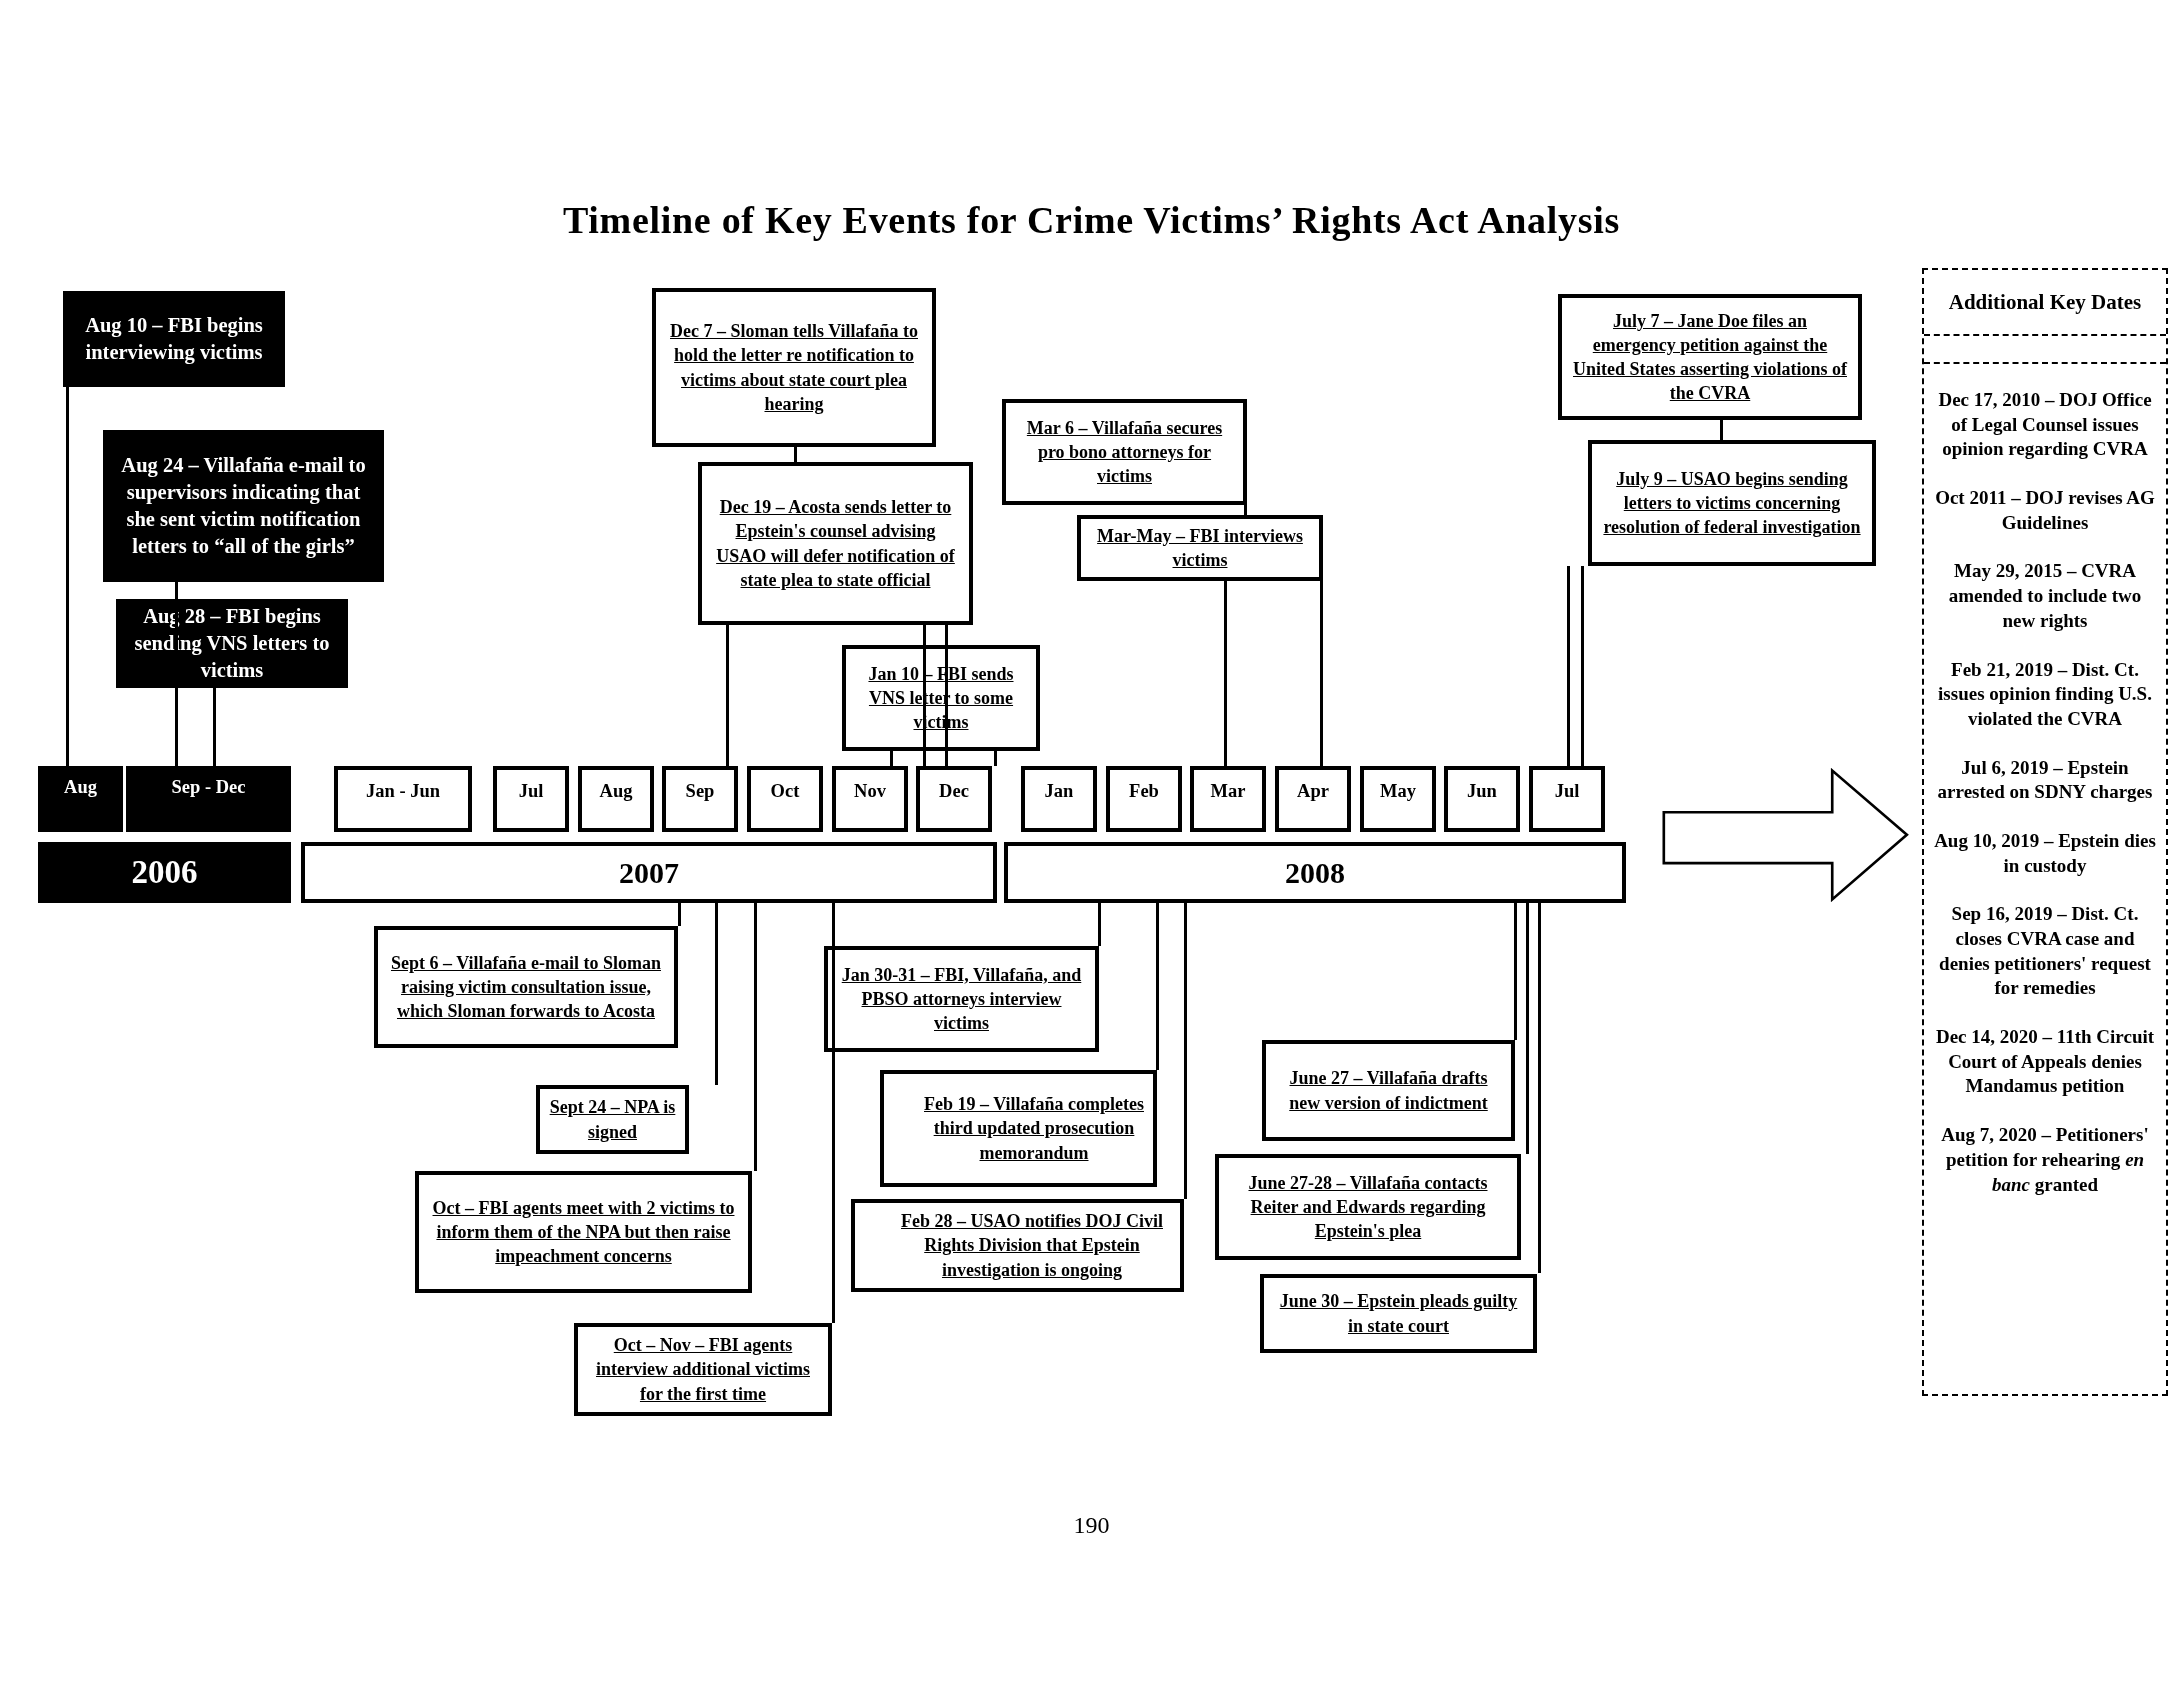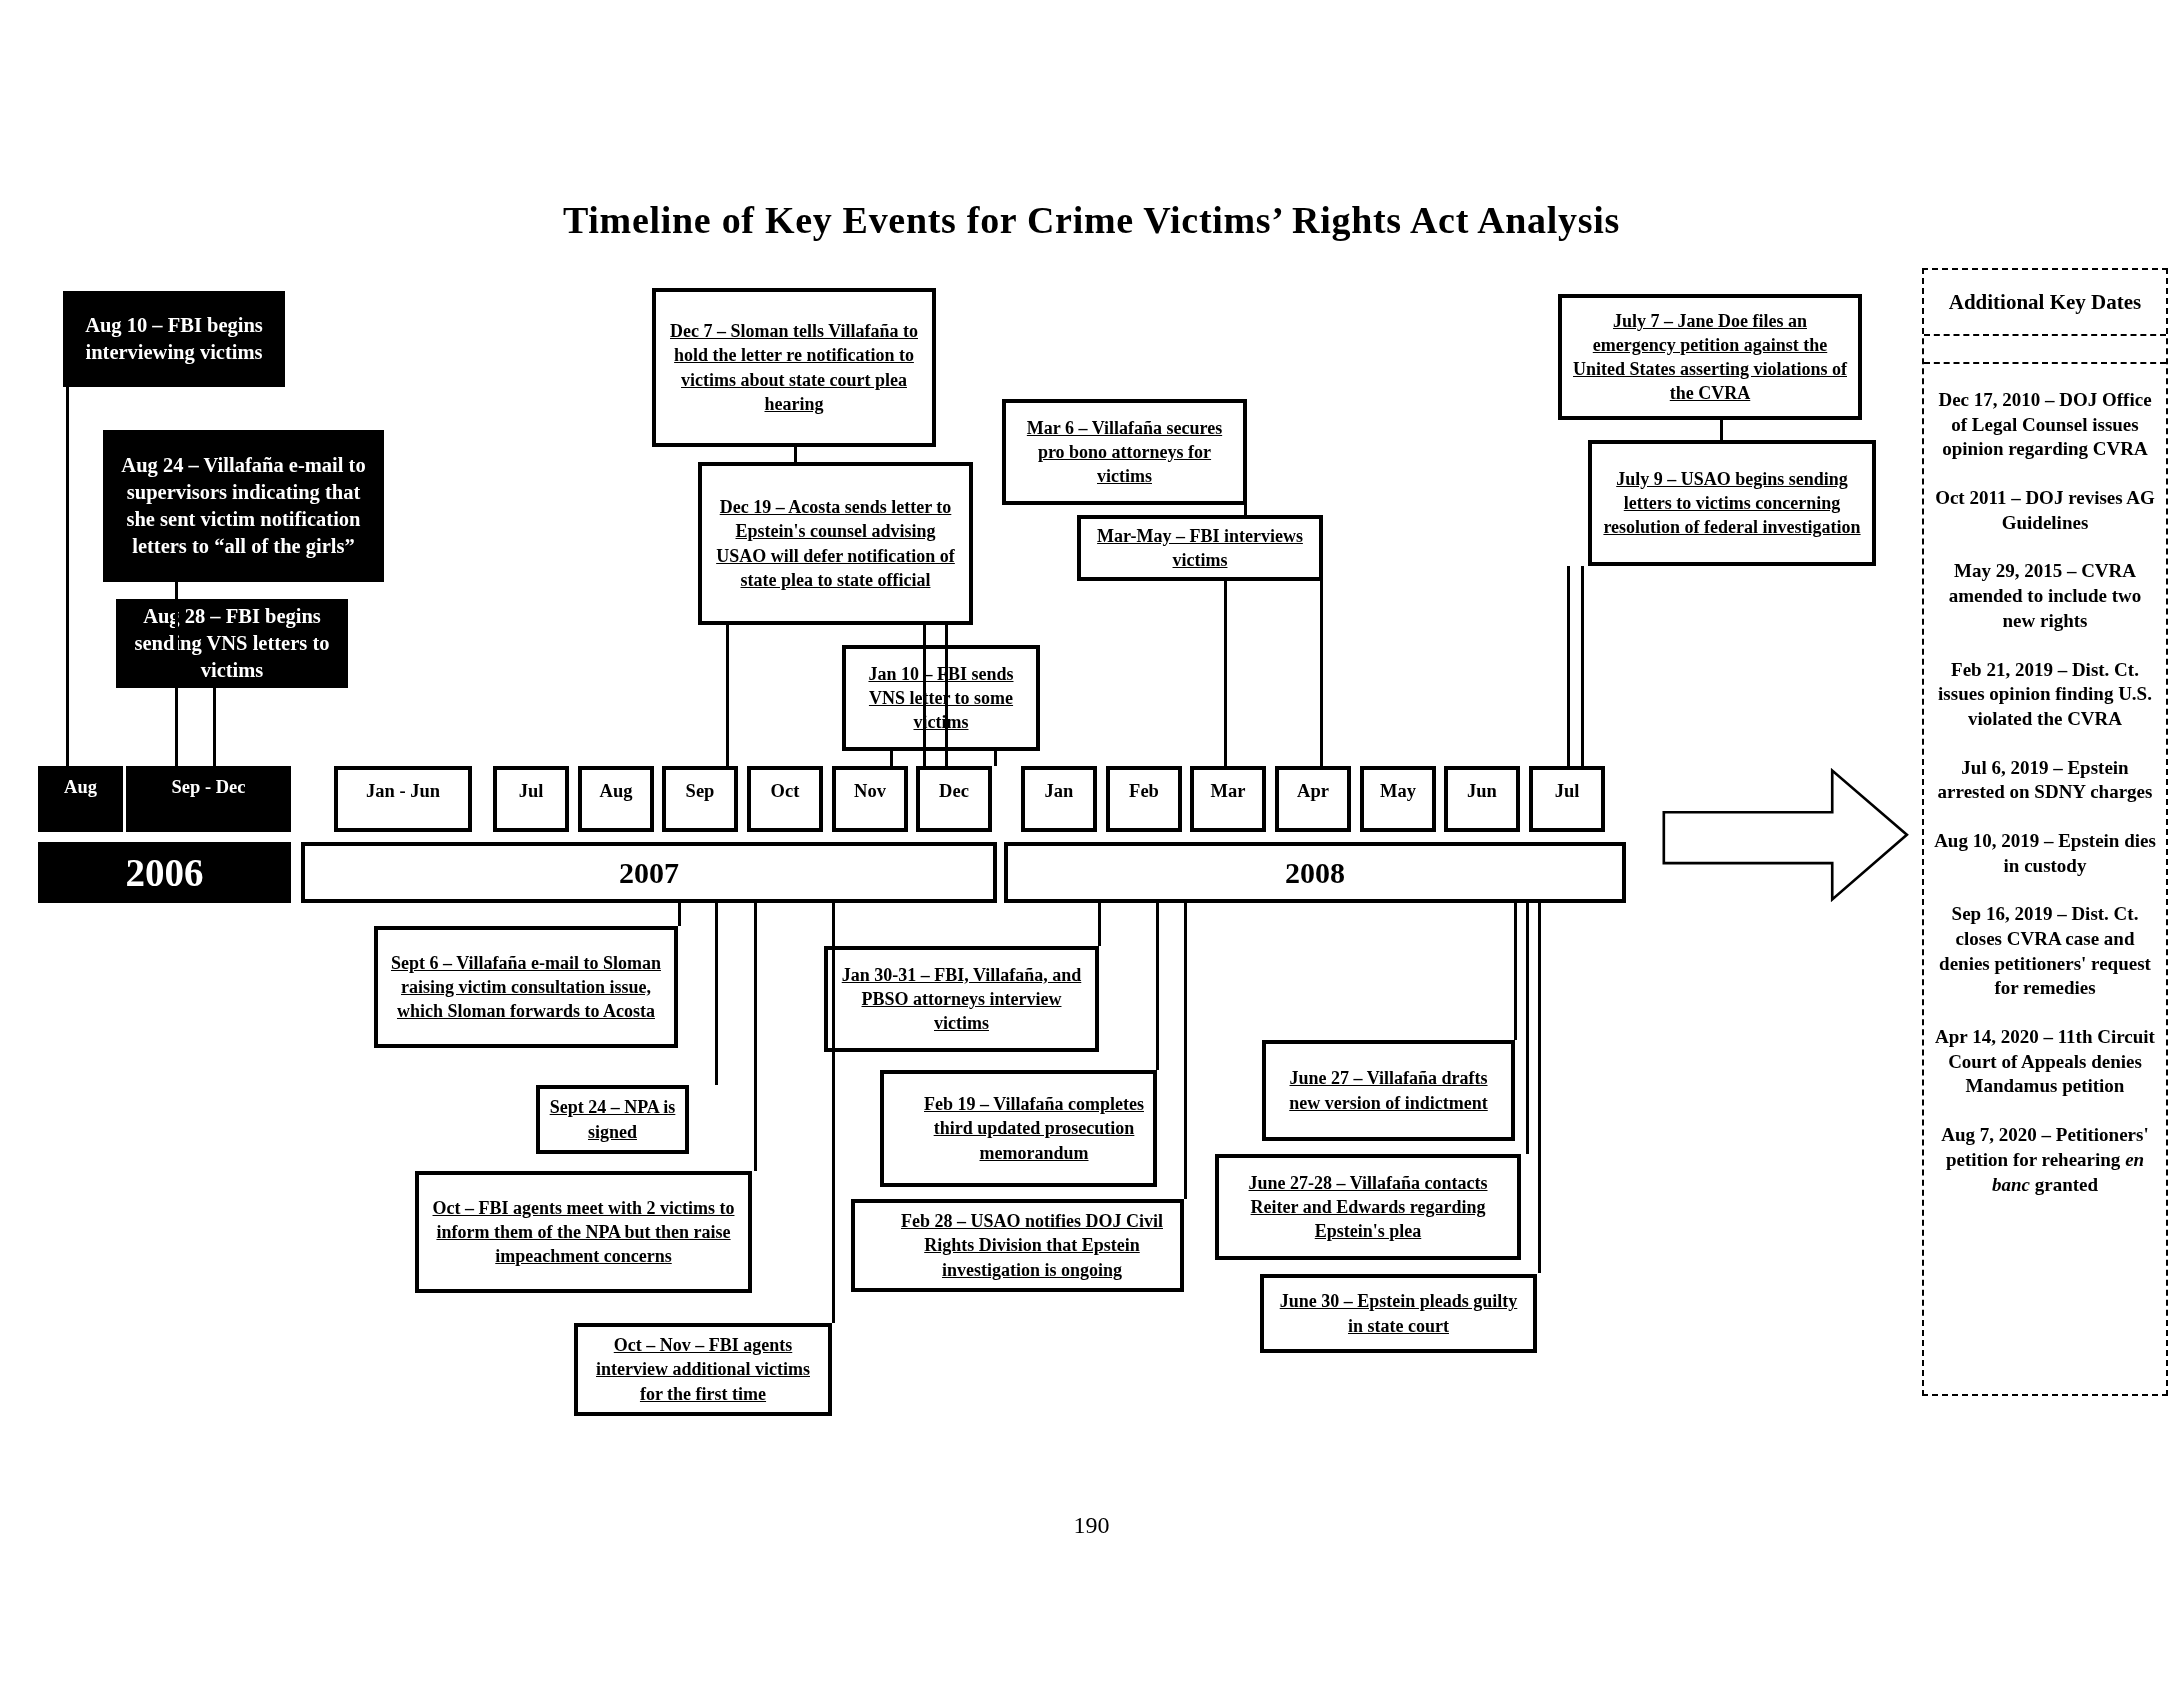--- a/index.html
+++ b/index.html
@@ -30,21 +30,21 @@
     position:absolute;box-sizing:border-box;top:766px;height:66px;
     display:flex;align-items:flex-start;justify-content:center;
     font-weight:bold;font-size:18.5px;padding-top:11px;
   }
   .mcell.white{background:#fff;border:4px solid #000;}
   .mcell.black{background:#000;color:#fff;}
   .ybar{
     position:absolute;box-sizing:border-box;top:842px;height:61px;
     display:flex;align-items:center;justify-content:center;font-weight:bold;
   }
-  .ybar.black{background:#000;color:#fff;font-size:39px;}
+  .ybar.black{background:#000;color:#fff;font-size:33px;}
   .ybar.white{background:#fff;border:4.6px solid #000;font-size:30px;}
   .vline{position:absolute;width:2.6px;background:#000;}
   
   .sidebar{
     position:absolute;left:1922px;top:268px;width:246px;height:1128px;
     box-sizing:border-box;border:2px dashed #000;background:#fff;
   }
   .sidebar .hdr{
     box-sizing:border-box;height:66px;border-bottom:2px dashed #000;
     display:flex;align-items:center;justify-content:center;
@@ -226,21 +226,21 @@
       <span>Additional Key Dates</span>
     </div>
     <div class="hdr-gap"></div>
     <div class="side-entry">Dec 17, 2010 – DOJ Office of Legal Counsel issues opinion regarding CVRA</div>
     <div class="side-entry">Oct 2011 – DOJ revises AG Guidelines</div>
     <div class="side-entry">May 29, 2015 – CVRA amended to include two new rights</div>
     <div class="side-entry">Feb 21, 2019 – Dist. Ct. issues opinion finding U.S. violated the CVRA</div>
     <div class="side-entry">Jul 6, 2019 – Epstein arrested on SDNY charges</div>
     <div class="side-entry">Aug 10, 2019 – Epstein dies in custody</div>
     <div class="side-entry">Sep 16, 2019 – Dist. Ct. closes CVRA case  and denies petitioners' request for remedies</div>
-    <div class="side-entry">Apr 14, 2020 – 11th Circuit Court of Appeals denies Mandamus petition</div>
+    <div class="side-entry">Dec 14, 2020 – 11th Circuit Court of Appeals denies Mandamus petition</div>
     <div class="side-entry">
       <span>Aug 7, 2020 – Petitioners' petition for rehearing </span><span style="font-style:italic;">en banc</span><span> granted</span>
     </div>
   </div>
 
   <div class="pagenum">190</div>
 
 </div>
 
 

